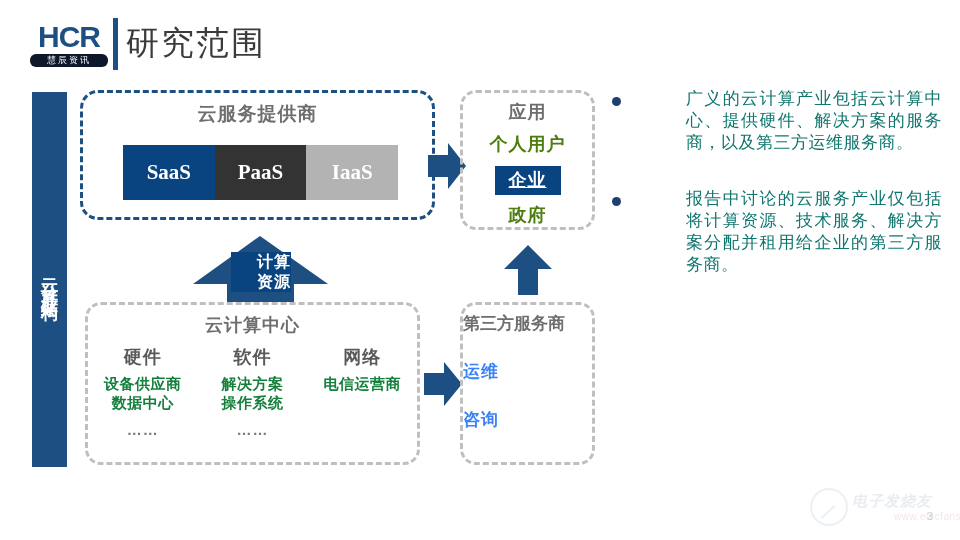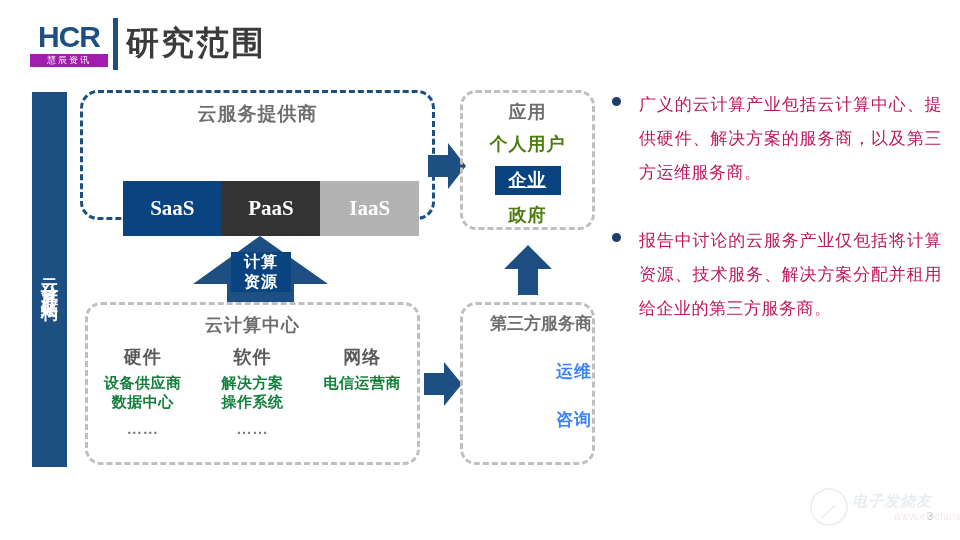--- a/index.html
+++ b/index.html
@@ -31,39 +31,40 @@
     font-weight: bold;
     font-size: 30px;
     letter-spacing: -1px;
     color: #1d4f82;
     line-height: 30px;
     text-align: center;
     font-style: normal;
   }
   #logo-sub {
     margin-top: 2px;
-    background: #a21caf;
+    background: #0f172a;
     color: #ffffff;
     font-size: 9px;
     letter-spacing: 2px;
     text-align: center;
     padding: 1px 0 2px 0;
     line-height: 10px;
+    border-radius: 6px;
   }
   #title-bar {
     position: absolute;
     left: 113px; top: 18px;
     width: 5px; height: 52px;
     background: #1d4f82;
   }
   #page-title {
     position: absolute;
     left: 126px; top: 20px;
     font-size: 33px;
-    font-weight: bold;
+    font-weight: normal;
     color: #3b3b3b;
     letter-spacing: 2px;
     line-height: 46px;
   }
 
   
   #side-band {
     position: absolute;
     left: 32px; top: 92px;
     width: 35px; height: 375px;
@@ -98,23 +99,22 @@
     width: 100%;
     text-align: center;
     font-size: 19px;
     font-weight: bold;
     color: #6e6e6e;
     letter-spacing: 1px;
   }
   #layer-strip {
     position: absolute;
     left: 40px; top: 52px;
-    width: 296px; height: 55px;
-    display: flex;
-    margin-top: 36px;
+    width: 275px; height: 55px;
+    display: flex;
   }
   .layer {
     flex: 1;
     display: flex;
     align-items: center;
     justify-content: center;
     font-size: 21px;
     font-weight: bold;
     color: #ffffff;
     font-family: "Liberation Serif", serif;
@@ -175,21 +175,20 @@
     font-size: 18px;
     font-weight: bold;
     color: #6e6e6e;
     letter-spacing: 1px;
   }
   #center-cols {
     position: absolute;
     left: 0; top: 40px;
     width: 100%;
     display: flex;
-    font-family: Liberation Serif, serif;
   }
   .ccol {
     flex: 1;
     text-align: center;
   }
   .ccol .chead {
     font-size: 18px;
     font-weight: bold;
     color: #595959;
     letter-spacing: 1px;
@@ -214,21 +213,21 @@
   
   #third-box {
     position: absolute;
     left: 460px; top: 302px;
     width: 135px; height: 163px;
     border: 3px dashed #bfbfbf;
     border-radius: 16px;
     box-sizing: border-box;
     display: flex;
     flex-direction: column;
-    align-items: flex-end;
+    align-items: flex-start;
     padding-top: 7px;
   }
   #third-title {
     font-size: 17px;
     font-weight: bold;
     color: #6e6e6e;
     letter-spacing: 0px;
   }
   .third-item {
     font-size: 17px;
@@ -246,21 +245,21 @@
   }
   #arrow-up-resource {
     position: absolute;
     left: 193px; top: 236px;
     width: 135px; height: 66px;
   }
   #resource-label {
     position: absolute;
     left: 231px; top: 252px;
     width: 60px;
-    text-align: center;
+    text-align: right;
     font-size: 16px;
     font-weight: bold;
     color: #ffffff;
     line-height: 20px;
     letter-spacing: 1px;
     z-index: 3;
   }
   #resource-label div { background: #0a4480; }
   #arrow-up-third {
     position: absolute;
@@ -287,24 +286,25 @@
   .bullet-dot {
     width: 9px; height: 9px;
     border-radius: 50%;
     background: #1d3f6e;
     margin-top: 9px;
     margin-right: 18px;
     flex: none;
   }
   .bullet-text {
     font-size: 17px;
-    color: #be185d;
-    line-height: 34px;
+    color: #0f766e;
+    line-height: 22px;
     letter-spacing: 0.5px;
     text-align: justify;
+    margin-left: 47px;
   }
 
   
   #watermark {
     position: absolute;
     left: 810px; top: 482px;
     width: 145px; height: 50px;
     opacity: 0.17;
     display: flex;
     align-items: center;

